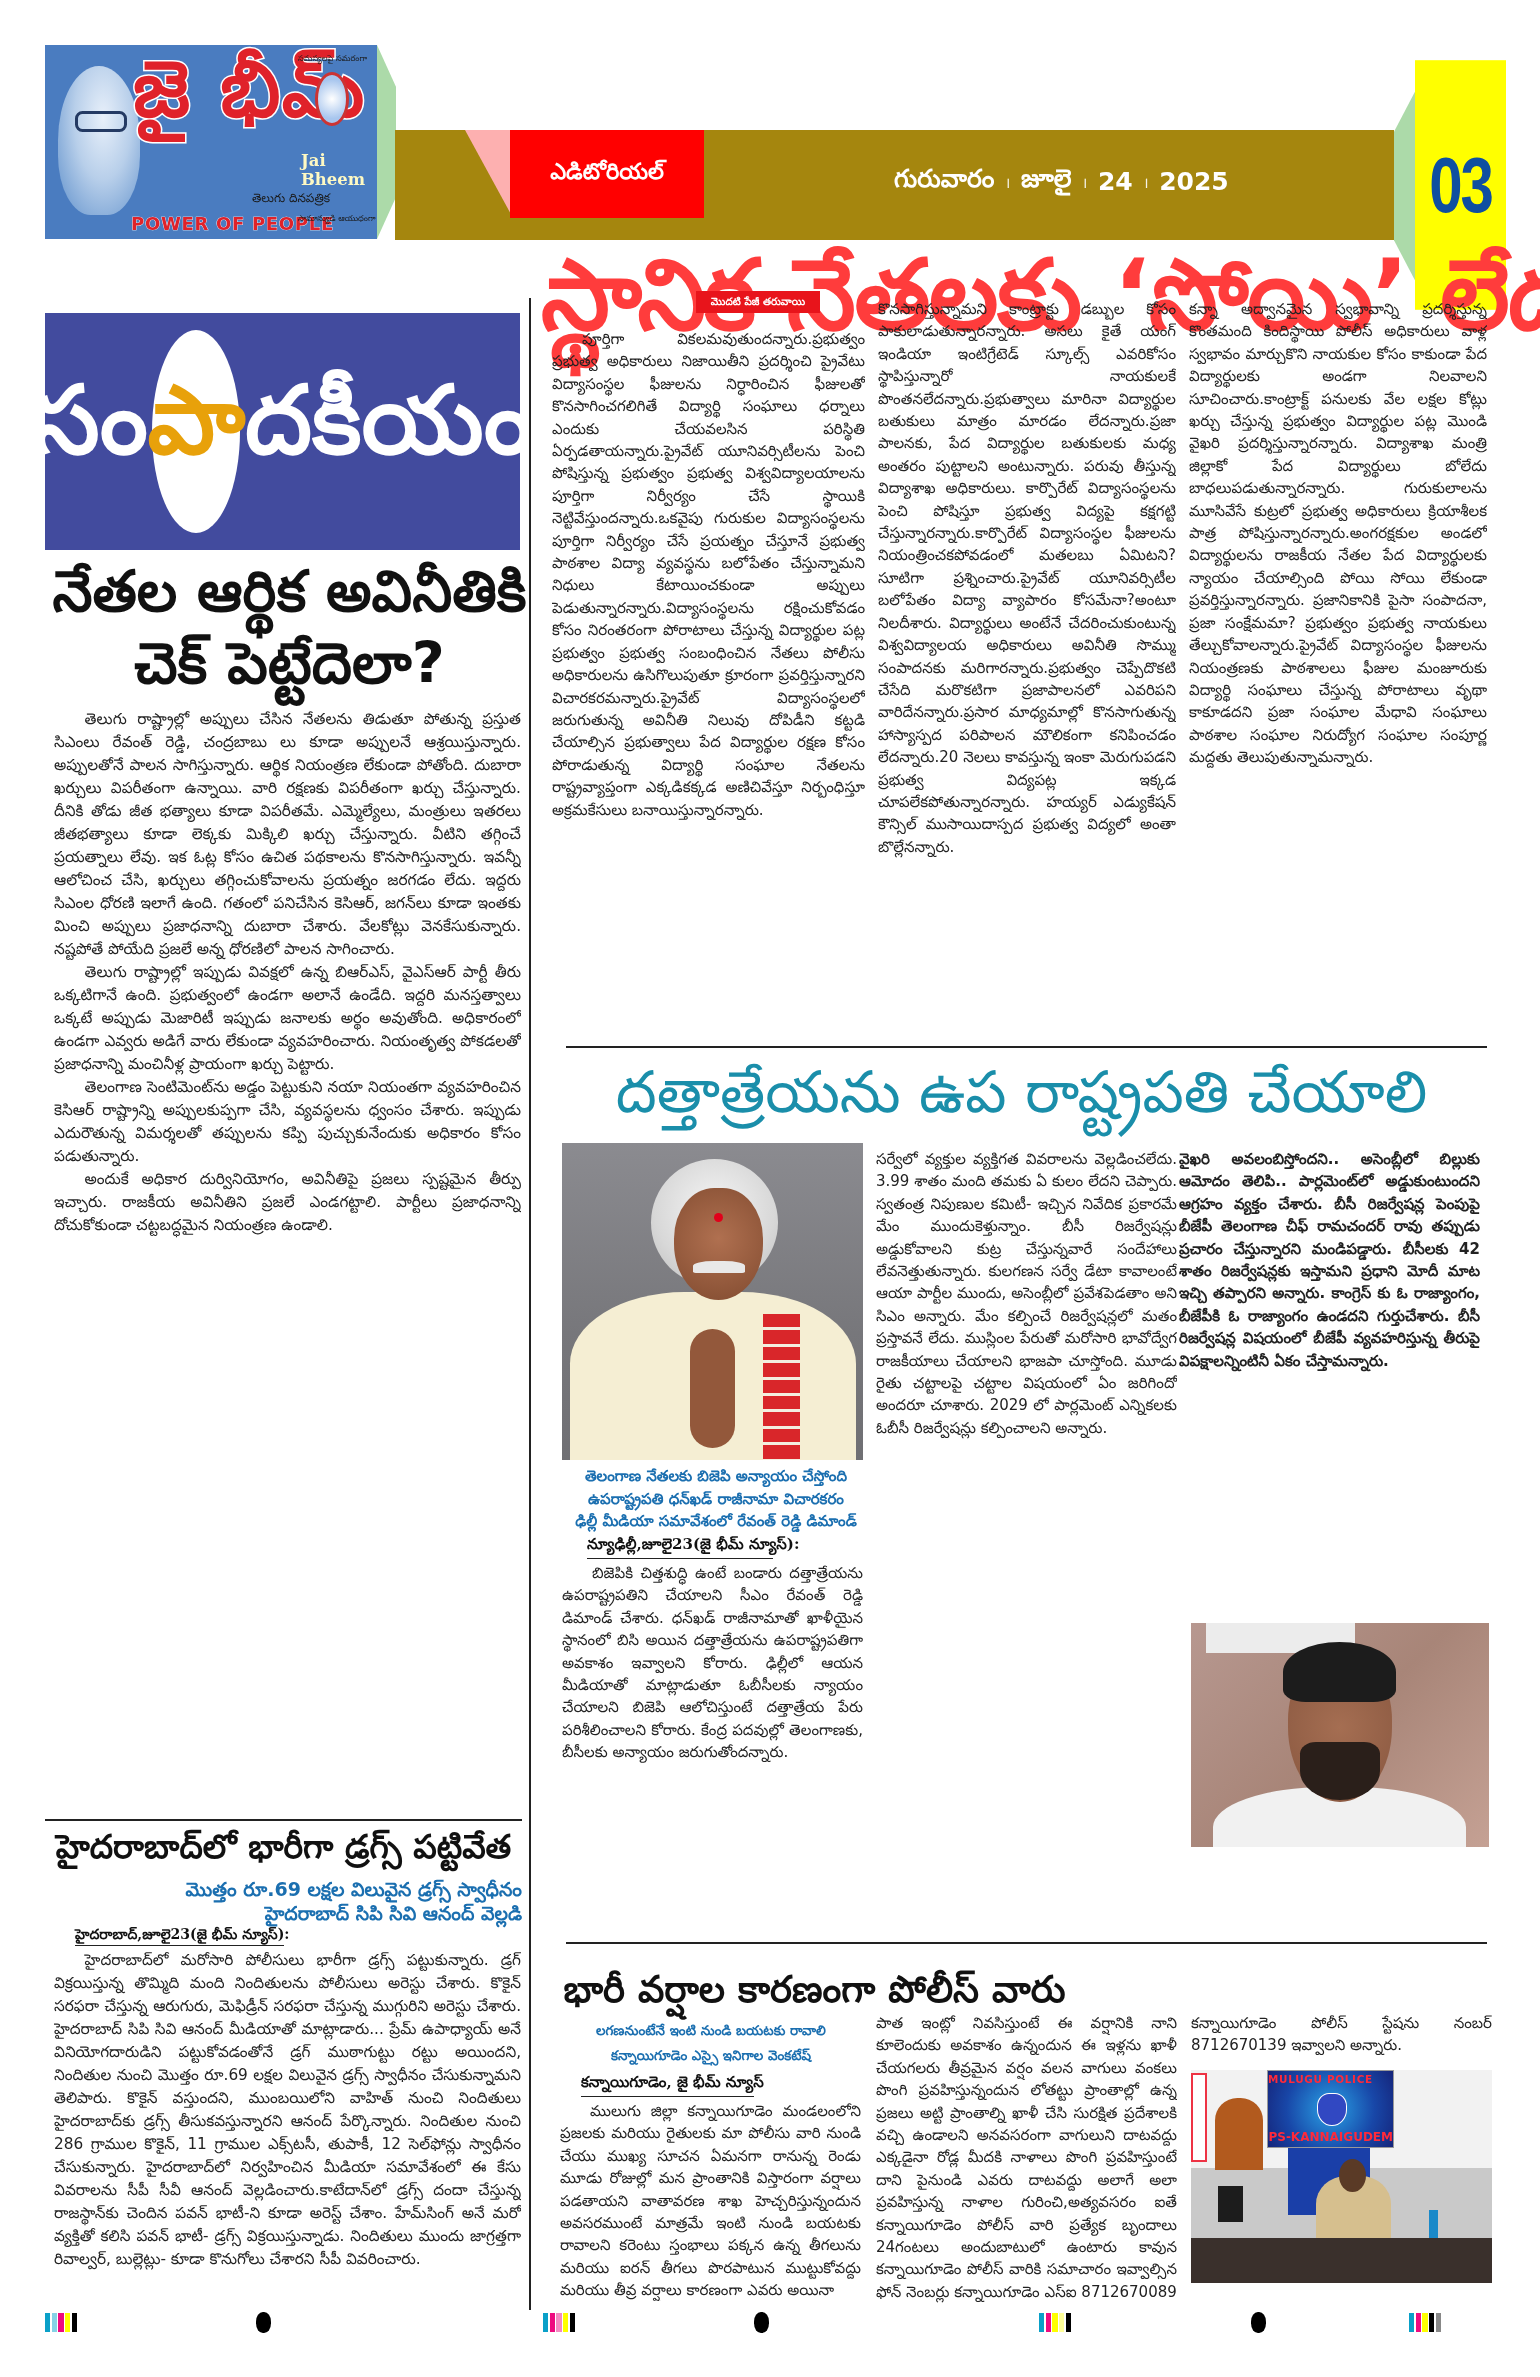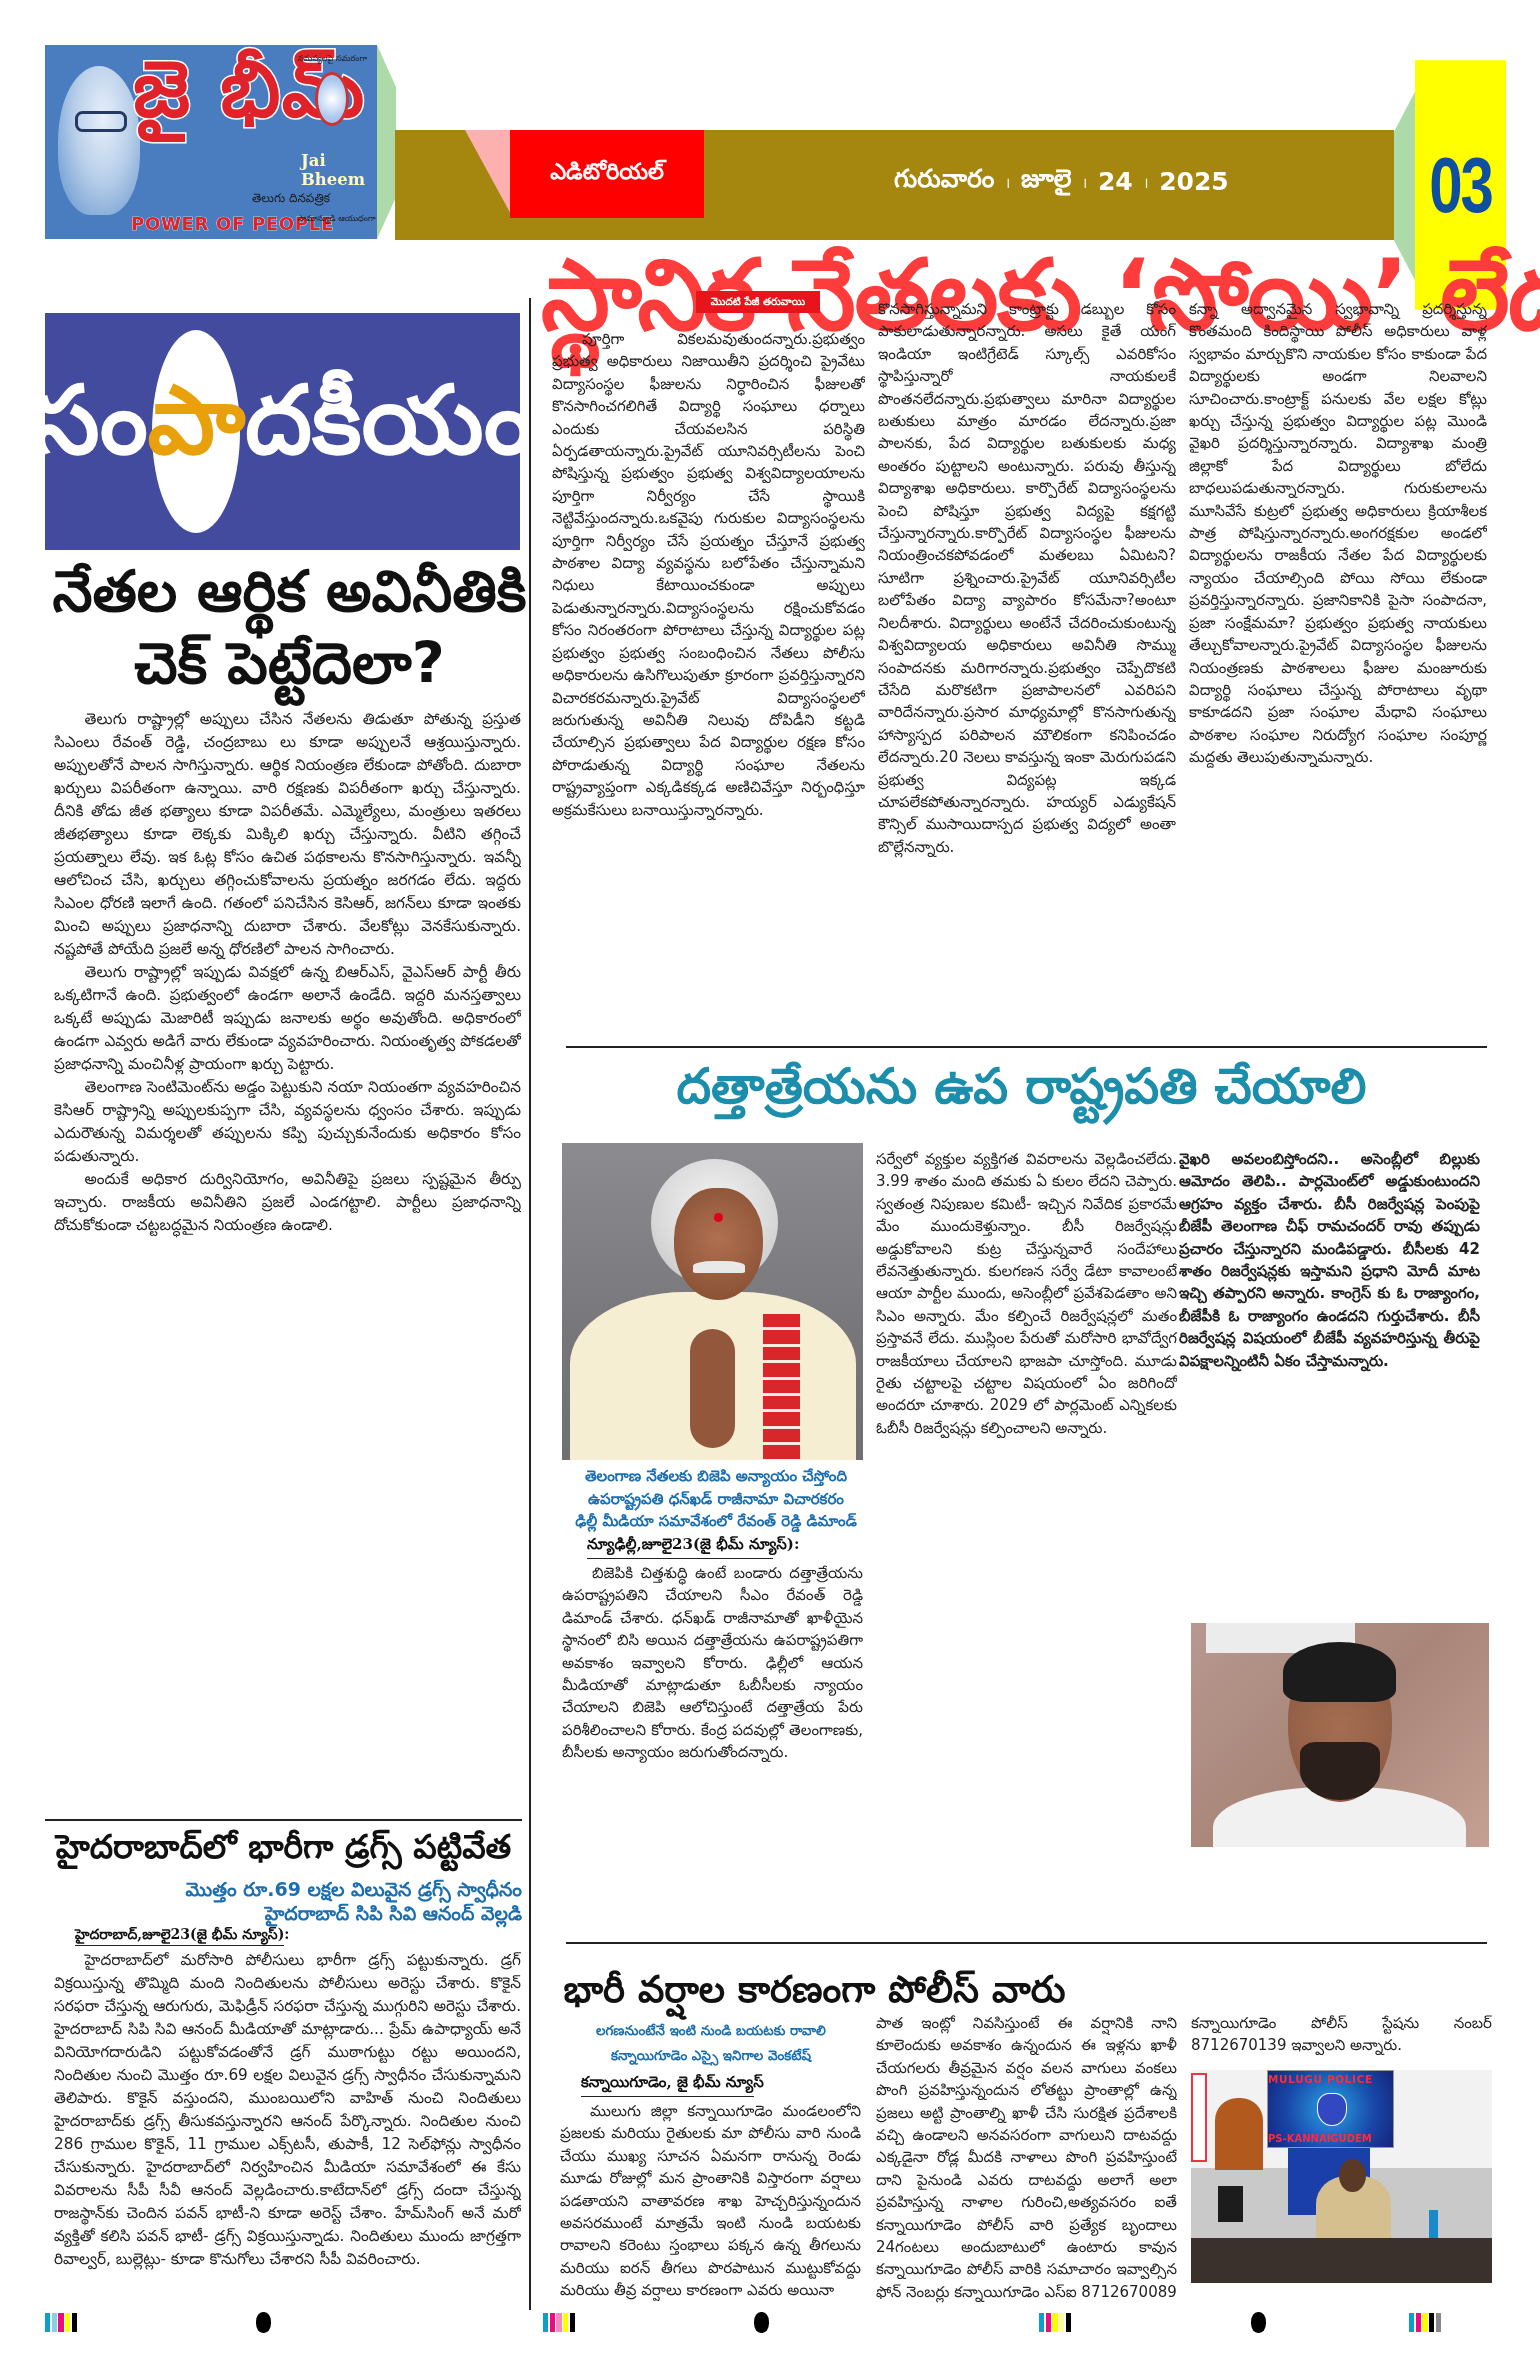--- a/index.html
+++ b/index.html
@@ -44,21 +44,21 @@
   .dateline-small { position: absolute; font-family: "DejaVu Serif", serif; font-weight: bold; font-size: 16.4px; color: #111; white-space: nowrap; }
   .drugs-body { position: absolute; left: 54px; top: 1949px; width: 467px; height: 350px; overflow: hidden; }
 
   
   .main-headline { position: absolute; left: 541px; top: 149px; width: 976px; text-align: center; color: #ff3c3c; font-weight: bold; font-size: 98px; line-height: 1; white-space: nowrap; letter-spacing: -1.5px; padding-top: 142px; height: 283px; }
   .continued-tag { position: absolute; left: 696px; top: 291px; width: 124px; height: 22.4px; background: #e8141b; color: #ffffff; font-size: 10.4px; font-weight: bold; display: flex; align-items: center; justify-content: center; }
   .col { position: absolute; overflow: hidden; }
   .col .body-text { font-size: 15px; line-height: 22.4px; }
 
   
-  .datt-headline { position: absolute; left: 541px; top: 1058px; width: 961px; text-align: center; color: #1a8eaa; font-weight: bold; font-size: 49px; white-space: nowrap; }
+  .datt-headline { position: absolute; left: 541px; top: 1058px; width: 961px; text-align: center; color: #1a8eaa; font-weight: normal; font-size: 58px; white-space: nowrap; }
   .photo { position: absolute; overflow: hidden; }
   .photo-datt { left: 562px; top: 1143px; width: 301px; height: 317px; background: linear-gradient(180deg, #8b8b90 0%, #77777b 60%, #6f6f73 100%); }
   .p-hair { position: absolute; left: 89px; top: 16.4px; width: 127px; height: 127px; border-radius: 50%; background: radial-gradient(circle at 50% 40%, #f5f5f5 0%, #d8d8d8 60%, #bbbbbb 100%); }
   .p-face { position: absolute; left: 112px; top: 45px; width: 89px; height: 112px; border-radius: 45% 45% 50% 50%; background: radial-gradient(circle at 50% 45%, #b07050 0%, #8a5236 80%); }
   .p-face::before { content: ""; position: absolute; left: 40px; top: 25px; width: 9px; height: 9px; background: #e1001a; border-radius: 50%; }
   .p-face::after { content: ""; position: absolute; left: 19.4px; top: 73px; width: 52px; height: 12px; background: #e9e9e9; border-radius: 40% 40% 10% 10%; }
   .p-body { position: absolute; left: 7.5px; top: 149px; width: 286px; height: 179px; border-radius: 40% 40% 0 0; background: #f5eed3; }
   .p-scarf { position: absolute; left: 201px; top: 171px; width: 37px; height: 146px; background: repeating-linear-gradient(180deg, #d9262a 0 13.4px, #f3eee0 13.4px 16.4px); }
   .p-hands { position: absolute; left: 128px; top: 186px; width: 45px; height: 119px; border-radius: 22.4px; background: #93583b; }
 
@@ -71,21 +71,21 @@
   .r-beard { position: absolute; left: 109px; top: 119px; width: 80px; height: 58px; border-radius: 20% 20% 50% 50%; background: #2a1f1a; }
   .r-poster { position: absolute; left: 15px; top: 0; width: 149px; height: 30px; background: #ececec; }
 
   
   .rain-headline { position: absolute; left: 541px; top: 1968px; width: 462px; text-align: left; padding-left: 22.4px; color: #111; font-weight: bold; font-size: 37px; white-space: nowrap; }
   .rain-sub { position: absolute; left: 562px; width: 298px; text-align: center; color: #1b6fb0; font-weight: bold; font-size: 13.4px; white-space: nowrap; }
 
   .photo-police { left: 1191px; top: 2070px; width: 301px; height: 213px; background: linear-gradient(180deg, #f2f2f2 0%, #f2f2f2 46%, #c9c9c9 46%, #c9c9c9 100%); }
   .pp-board { position: absolute; left: 76px; top: 0; width: 127px; height: 78px; background: radial-gradient(circle at 50% 50%, #2aa3e6 0%, #1847a8 60%, #15247a 100%); border: 1.5px solid #999; }
   .pp-board-t { position: absolute; left: 0; top: 1.5px; width: 100%; color: #ff2a3a; font-weight: bold; font-size: 10.4px; letter-spacing: 0.7px; }
-  .pp-board-b { position: absolute; left: 0; bottom: 3px; width: 100%; text-align: left; color: #ff2a3a; font-weight: bold; font-size: 10px; }
+  .pp-board-b { position: absolute; left: 0; bottom: 3px; width: 100%; text-align: right; color: #ff2a3a; font-weight: bold; font-size: 12px; }
   .pp-shield { position: absolute; left: 49px; top: 22.4px; width: 30px; height: 33px; background: #3148c2; border: 1.5px solid #fff; border-radius: 40% 40% 50% 50%; }
   .pp-curtain { position: absolute; left: 97px; top: 78px; width: 82px; height: 67px; background: #1a3fa8; }
   .pp-wood { position: absolute; left: 24px; top: 28px; width: 48px; height: 72px; background: #b25a1e; border-radius: 22.4px 22.4px 0 0; }
   .pp-desk { position: absolute; left: 0; top: 168px; width: 301px; height: 45px; background: #3a302c; }
   .pp-officer { position: absolute; left: 125px; top: 106px; width: 75px; height: 70px; border-radius: 40% 40% 0 0; background: #d6bf8e; }
   .pp-head { position: absolute; left: 148px; top: 89px; width: 27px; height: 33px; border-radius: 50%; background: #5a3a26; }
   .pp-bottle { position: absolute; left: 238px; top: 140px; width: 9px; height: 36px; background: #1a89c9; }
   .pp-monitor { position: absolute; left: 27px; top: 116px; width: 25px; height: 36px; background: #1c1c1c; }
   .pp-poster-l { position: absolute; left: 0; top: 3px; width: 16.4px; height: 89px; background: #ffffff; border: 2.2px solid #e34; }
 

